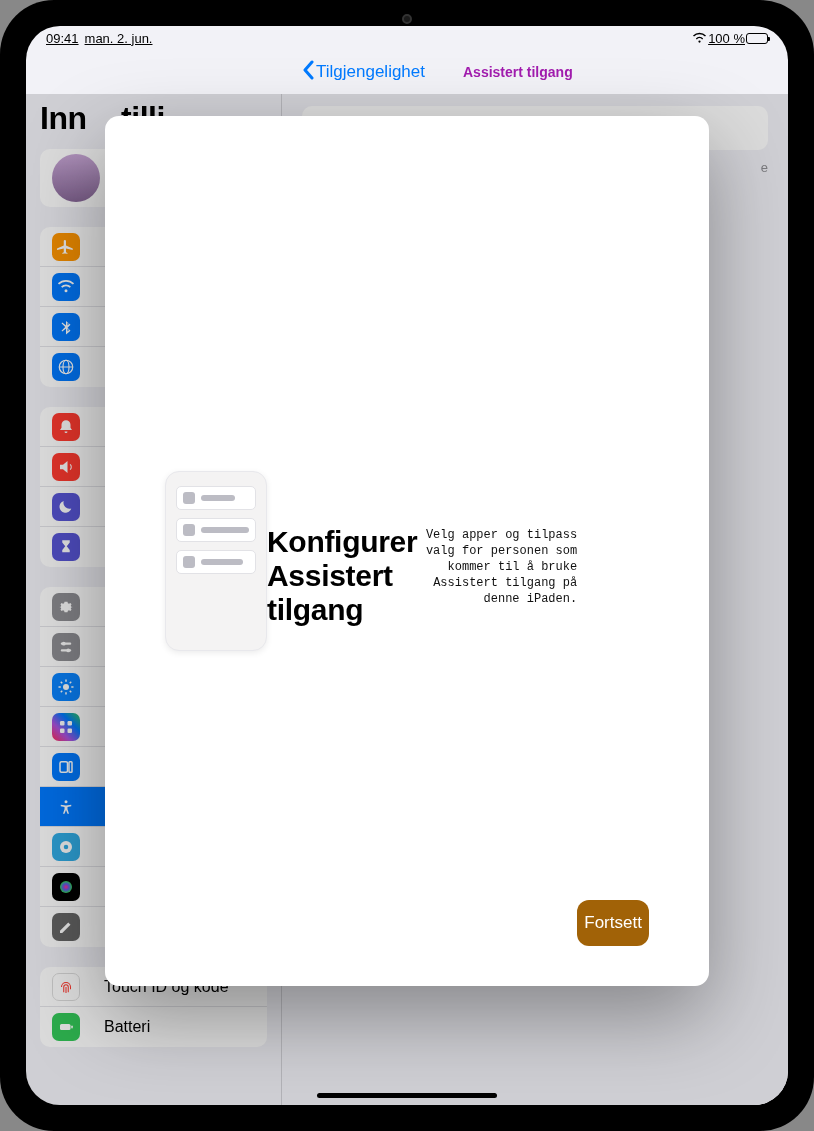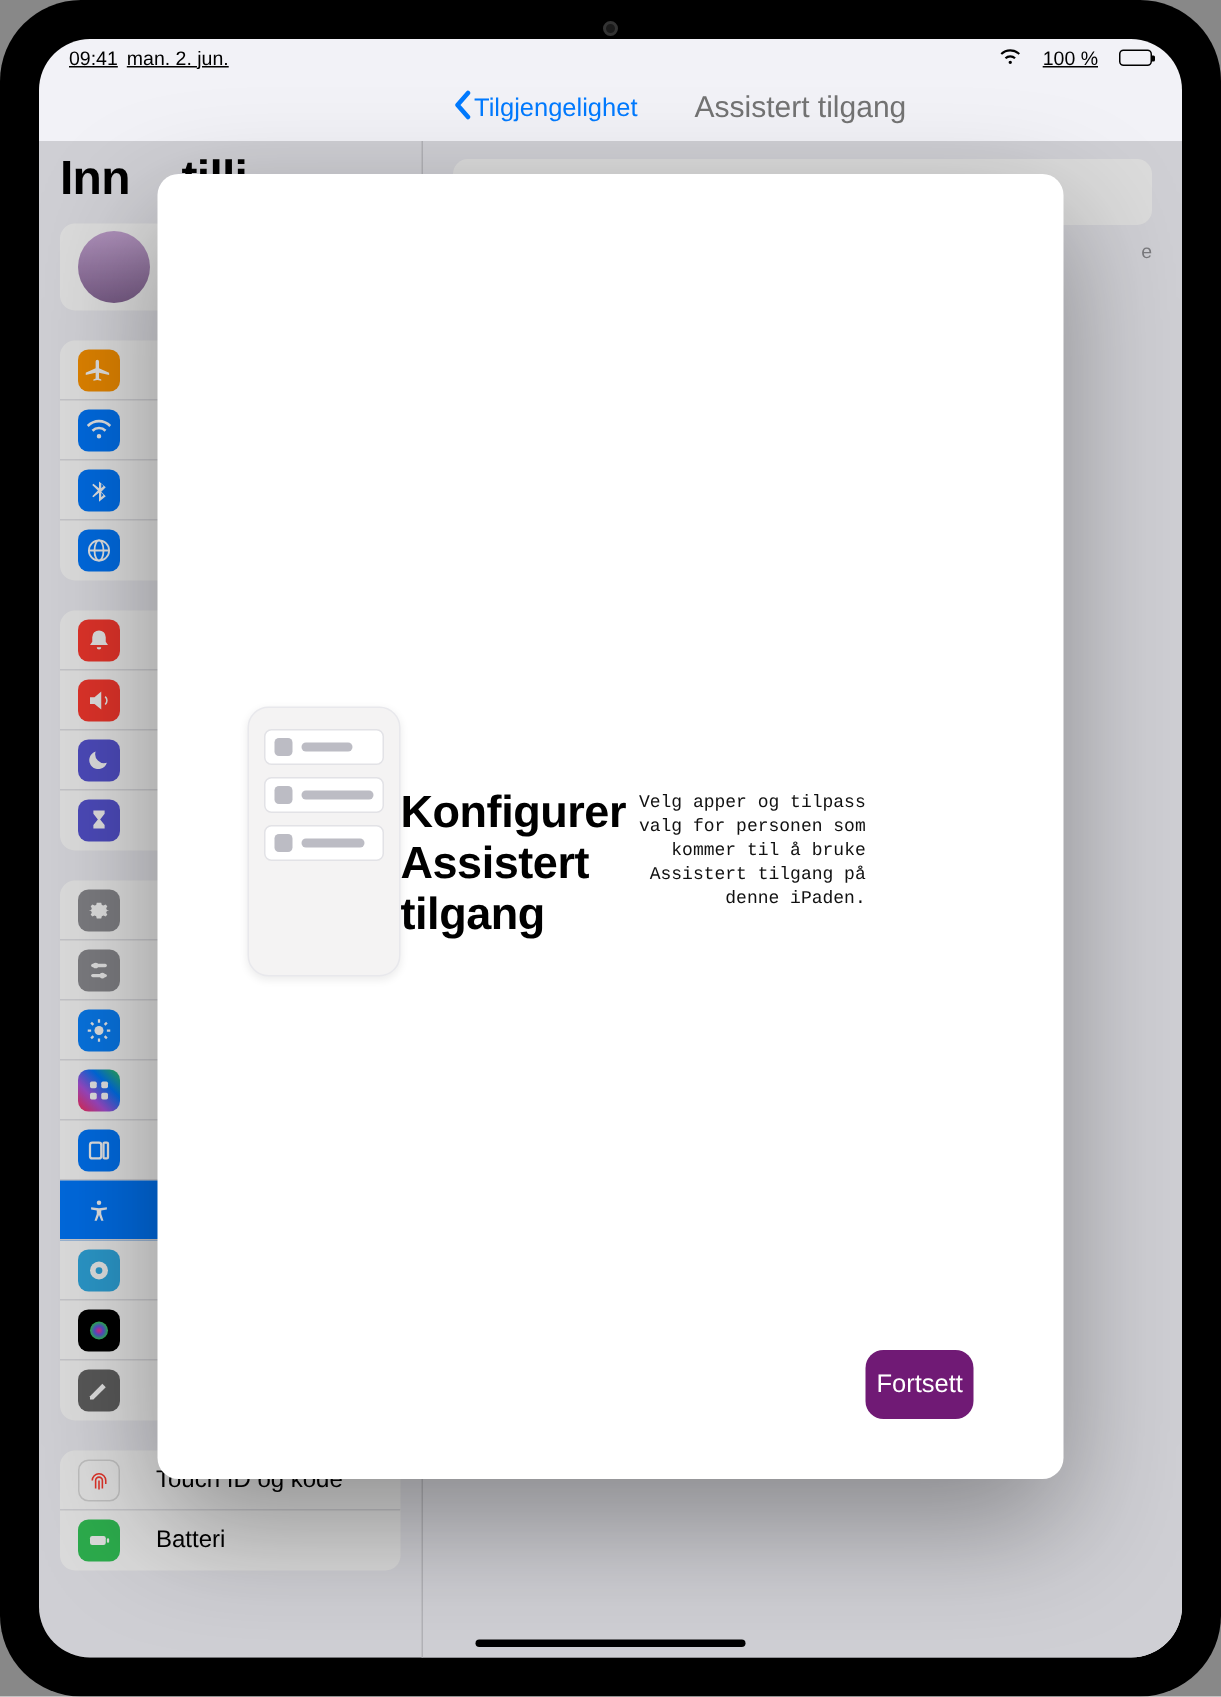--- a/index.html
+++ b/index.html
@@ -40,21 +40,21 @@
       height: 24px;
       display: flex;
       align-items: center;
       padding: 0 20px;
       font-size: 13px;
       font-weight: 500;
       color: #000;
       text-decoration: underline;
     }
     .status-left { display: flex; gap: 6px; }
-    .status-right { margin-left: auto; display: flex; align-items: center; gap: 14px; }
+    .status-right { margin-left: auto; display: flex; align-items: center; gap: 1px; }
     .wifi-icon, .battery-icon { display: inline-flex; align-items: center; }
     .wifi-icon svg { width: 15px; height: 12px; }
     .battery-text { font-size: 13px; }
     .battery-body { width: 22px; height: 11px; border: 1px solid #000; border-radius: 3px; display: inline-block; position: relative; }
     .battery-body::after { content: ''; position: absolute; right: -3px; top: 3px; width: 2px; height: 4px; background: #000; border-radius: 0 1px 1px 0; }
     .battery-fill { background: #000; width: 100%; height: 100%; border-radius: 1px; }
     
     
     .nav-bar {
       height: 44px;
@@ -68,23 +68,23 @@
       margin-left: 248px;
       display: flex;
       align-items: center;
       color: #007aff;
       font-size: 17px;
       cursor: pointer;
     }
     .chevron-left { margin-right: 2px; }
     .chevron-left svg { width: 12px; height: 20px; }
     .nav-title {
-      font-size: 20px;
-      font-weight: 400;
-      color: #737373;
+      font-size: 14px;
+      font-weight: 700;
+      color: #a21caf;
       margin-left: 38px;
     }
     
     
     .main-area {
       position: relative;
       height: calc(100% - 68px);
       display: flex;
     }
     .sidebar {
@@ -220,21 +220,21 @@
       text-align: right;
       margin-top: 12px;
       line-height: 1.35;
       max-width: 420px;
       font-family: Liberation Mono, monospace;
     }
     .modal-button {
       margin-top: auto;
       width: 314px;
       height: 46px;
-      background: #701a75;
+      background: #a16207;
       color: #fff;
       font-size: 17px;
       font-weight: 500;
       border: none;
       border-radius: 12px;
       cursor: pointer;
     }
     
     .home-indicator {
       position: absolute;

